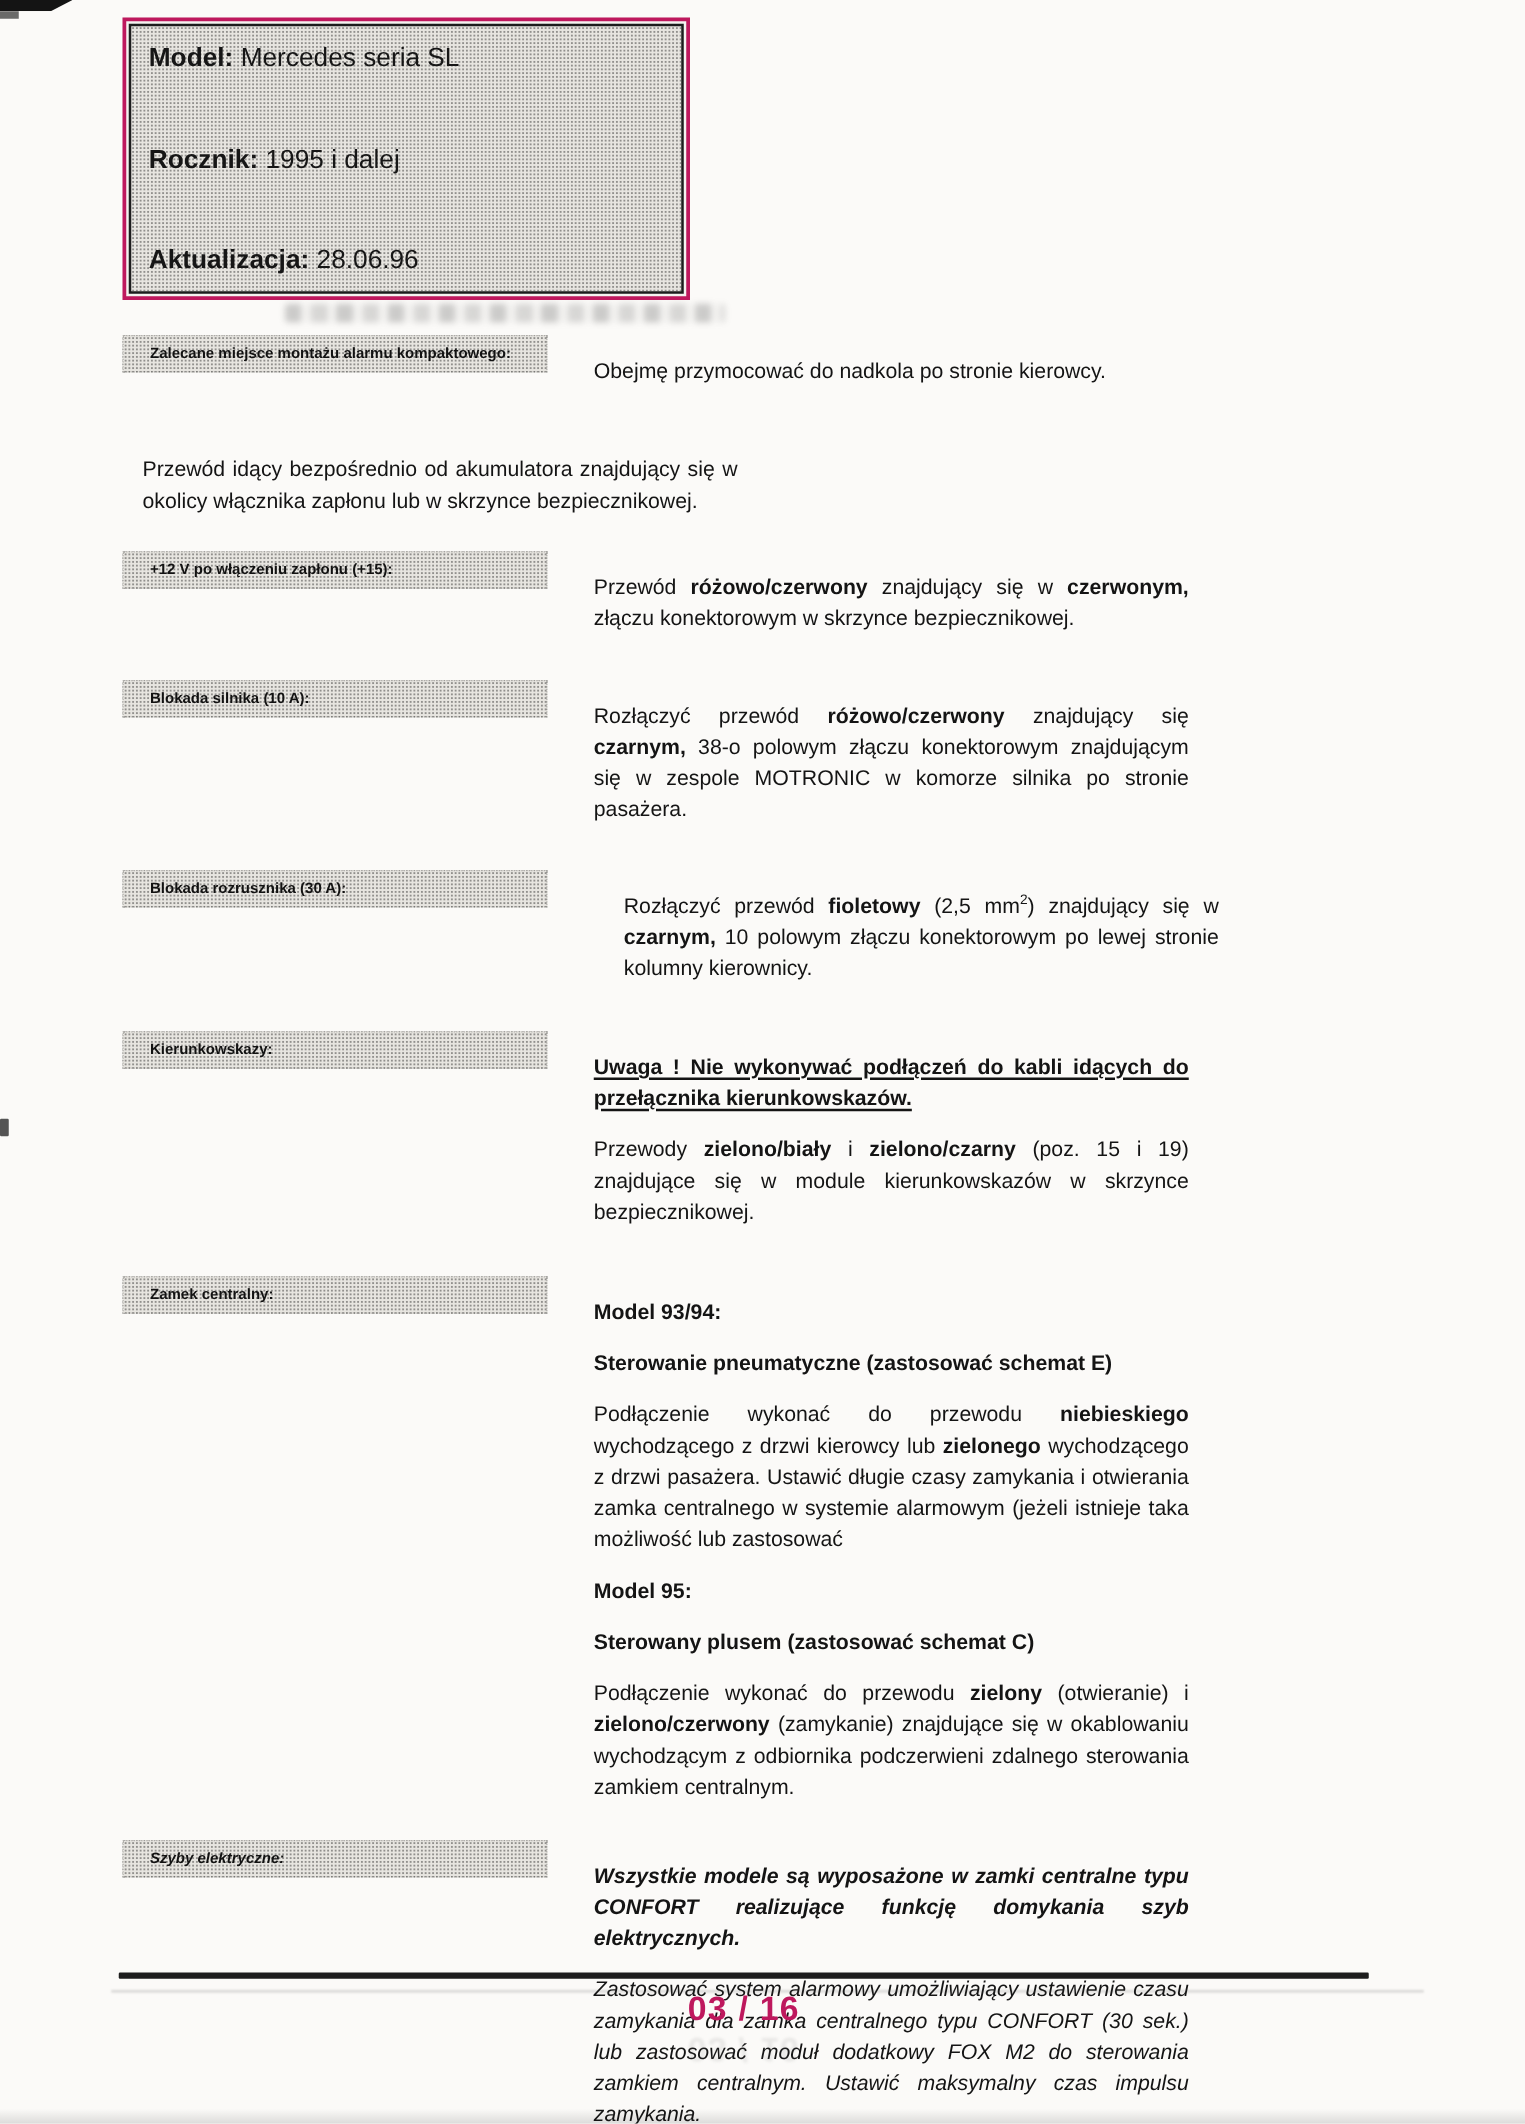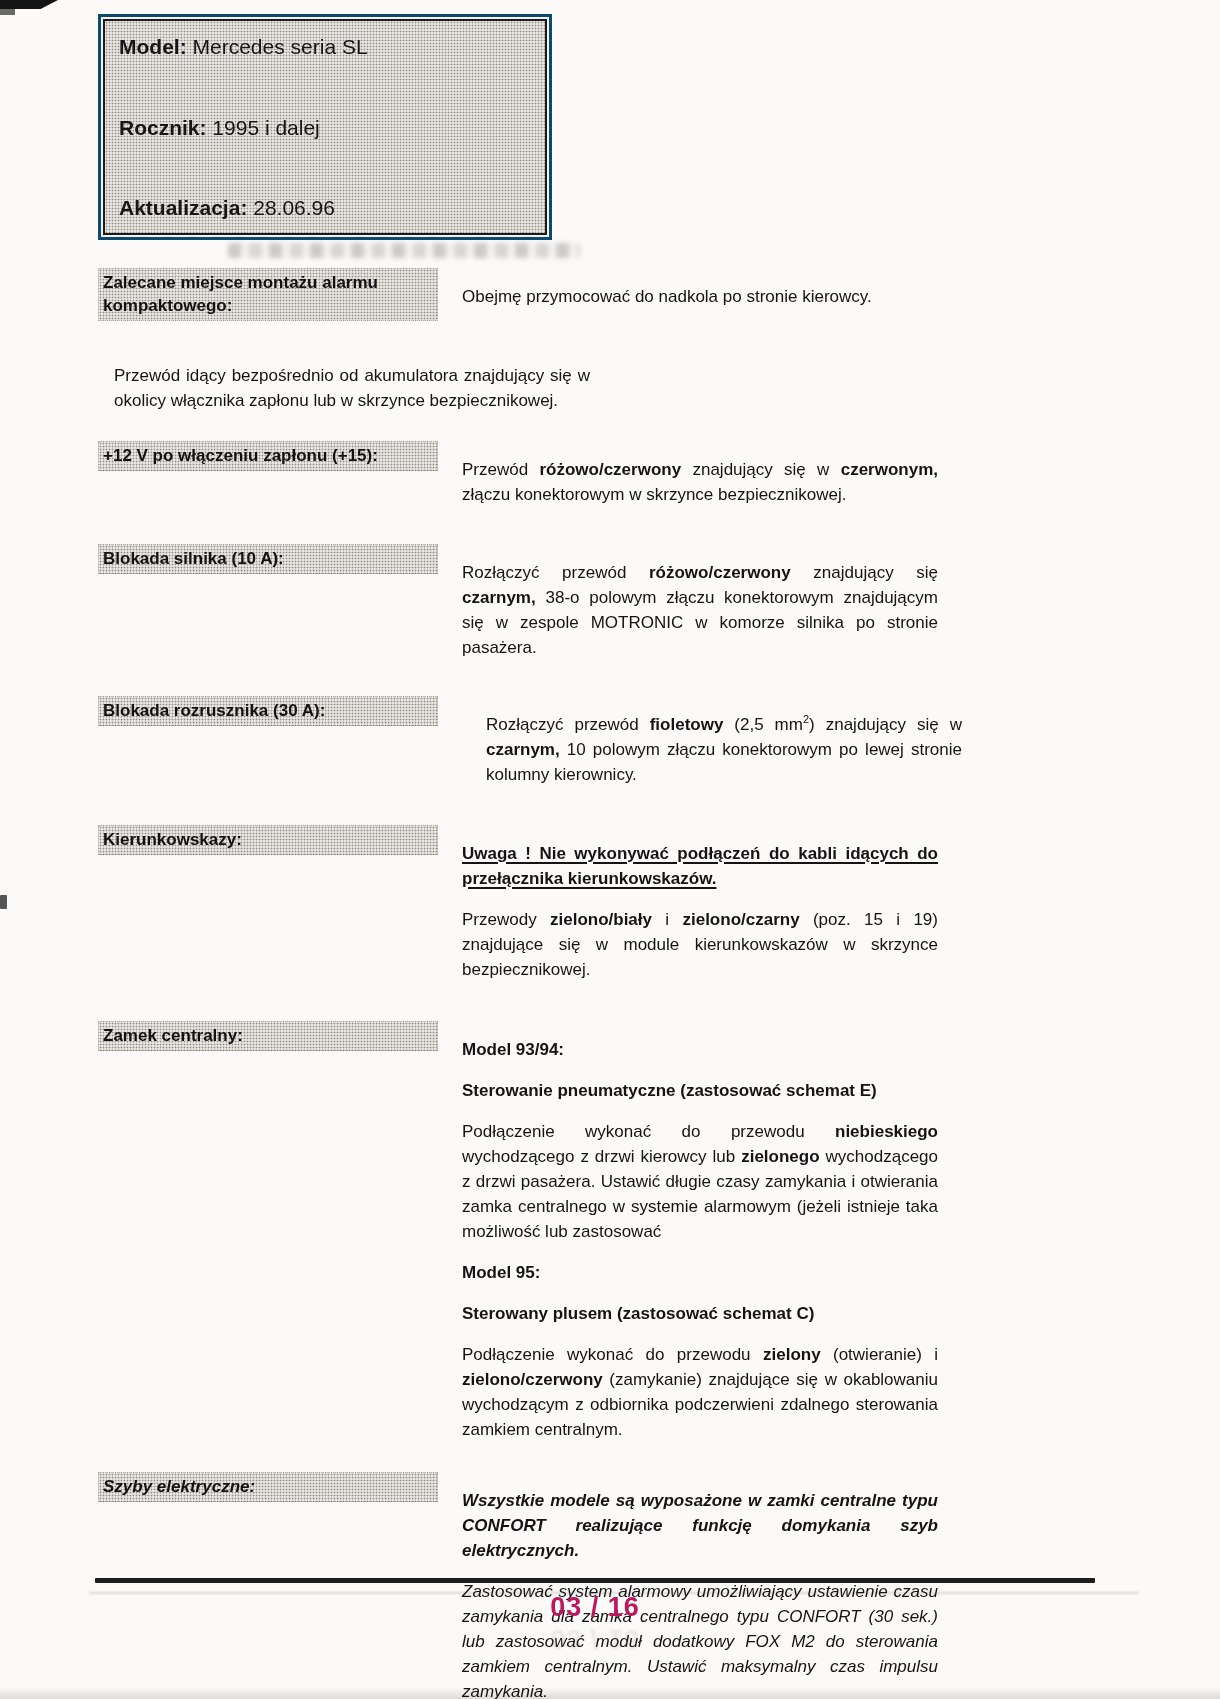--- a/index.html
+++ b/index.html
@@ -46,21 +46,21 @@
   
   .halftone{
     background-color:#e7e5e0;
     background-image:radial-gradient(rgba(25,25,25,.42) 0.9px, rgba(0,0,0,0) 1.05px);
     background-size:3px 3px;
   }
   
   .header-box{
     position:absolute;top:14px;left:98px;
     width:444px;height:216px;
-    border:3px solid #0c4a6e;
+    border:3px solid #be185d;
     padding:2px;
     background:#f4f3f0;
   }
   .header-box-inner{
     border:2px solid #1c1c1c;
     height:100%;
     box-sizing:border-box;
     padding:13px 12px 12px 14px;
     display:flex;flex-direction:column;justify-content:space-between;
   }
@@ -77,23 +77,23 @@
   .row:nth-of-type(1){margin-bottom:22px;}
   .row:nth-of-type(2){margin-bottom:12px;}
   .row:nth-of-type(3){margin-bottom:21px;}
   .row:nth-of-type(4){margin-bottom:20px;}
   .row:nth-of-type(5){margin-bottom:22px;gap:24px;}
   .row:nth-of-type(6){margin-bottom:23px;}
   .row:nth-of-type(7){margin-bottom:14px;}
   .row:nth-of-type(8){margin-bottom:0;font-style:italic;}
   .row-label{
     flex:0 0 340px;width:340px;box-sizing:border-box;
-    margin-right:8px;
-    font-weight:bold;font-size:17px;line-height:23px;
-    padding:2px 6px 3px 4px;
+    margin-right:21px;
+    font-weight:bold;font-size:12px;line-height:23px;
+    padding:2px 6px 3px 21px;
     color:#121212;
     border:1px dotted rgba(0,0,0,.22);
   }
   .row-content{
     flex:0 0 508px;width:508px;
     font-size:17px;line-height:25px;color:#141414;
   }
   .para{text-align:justify;margin:16px;}
   .para .b{font-weight:bold;}
   .para .u{

